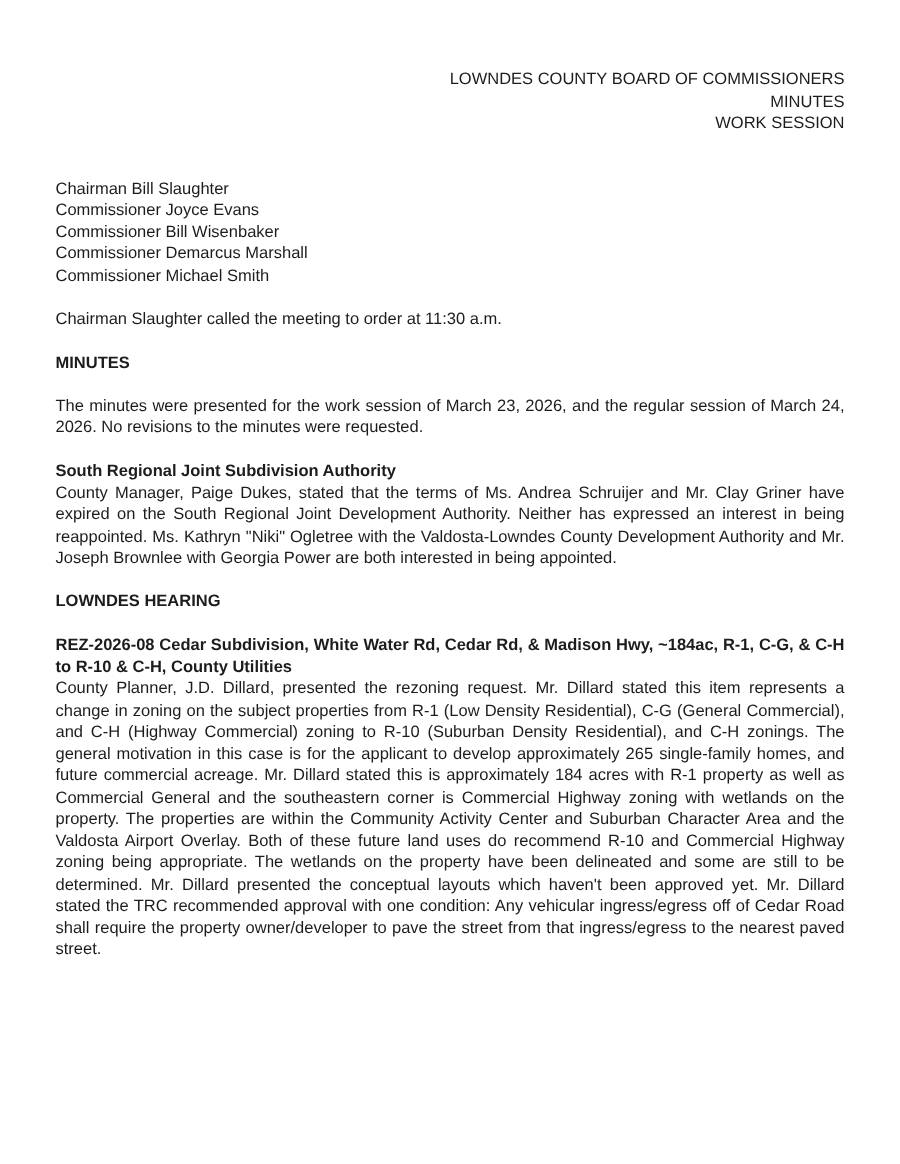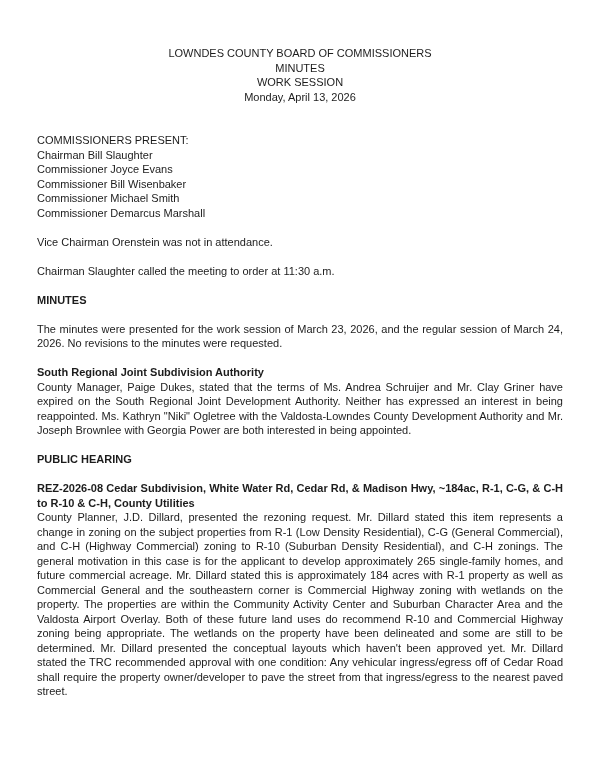--- a/index.html
+++ b/index.html
@@ -11,59 +11,56 @@
     height: 776px;
     margin: 0 auto;
     background: #ffffff;
     color: #1c1c1c;
     font-family: "Liberation Sans", "DejaVu Sans", sans-serif;
     font-size: 11px;
     line-height: 14.5px;
     padding: 46px 37px 40px 37px;
     overflow: hidden;
   }
-  .center { text-align: center; }
+  .center { text-align: right; }
   .just   { text-align: justify; }
   .gap1   { margin-bottom: 14.5px; }
   .gap2   { margin-bottom: 29px; }
   p, h1, h2, h3, div { font-size: 11px; line-height: 14.5px; font-weight: normal; }
   h2.section-heading, h3.item-heading { font-weight: 700; }
 </style>
 </head>
 <body>
 
 <div class="page">
 
   <div class="center gap2">
     <div>LOWNDES COUNTY BOARD OF COMMISSIONERS</div>
     <div>MINUTES</div>
     <div>WORK SESSION</div>
-    <div>Monday, April 13, 2026</div>
   </div>
 
   <div class="gap1">
-    <div>COMMISSIONERS PRESENT:</div>
     <div>Chairman Bill Slaughter</div>
     <div>Commissioner Joyce Evans</div>
     <div>Commissioner Bill Wisenbaker</div>
+    <div>Commissioner Demarcus Marshall</div>
     <div>Commissioner Michael Smith</div>
-    <div>Commissioner Demarcus Marshall</div>
   </div>
 
-  <p class="gap1">Vice Chairman Orenstein was not in attendance.</p>
 
   <p class="gap1">Chairman Slaughter called the meeting to order at 11:30 a.m.</p>
 
   <h2 class="section-heading gap1">MINUTES</h2>
   <p class="just gap1">The minutes were presented for the work session of March 23, 2026, and the regular session of March 24, 2026. No revisions to the minutes were requested.</p>
 
   <div class="gap1">
     <h3 class="item-heading">South Regional Joint Subdivision Authority</h3>
     <p class="just">County Manager, Paige Dukes, stated that the terms of Ms. Andrea Schruijer and Mr. Clay Griner have expired on the South Regional Joint Development Authority. Neither has expressed an interest in being reappointed. Ms. Kathryn "Niki" Ogletree with the Valdosta-Lowndes County Development Authority and Mr. Joseph Brownlee with Georgia Power are both interested in being appointed.</p>
   </div>
 
-  <h2 class="section-heading gap1">PUBLIC HEARING</h2>
+  <h2 class="section-heading gap1">LOWNDES HEARING</h2>
   <div>
     <h3 class="item-heading just">REZ-2026-08 Cedar Subdivision, White Water Rd, Cedar Rd, &amp; Madison Hwy, ~184ac, R-1, C-G, &amp; C-H to R-10 &amp; C-H, County Utilities</h3>
     <p class="just">County Planner, J.D. Dillard, presented the rezoning request. Mr. Dillard stated this item represents a change in zoning on the subject properties from R-1 (Low Density Residential), C-G (General Commercial), and C-H (Highway Commercial) zoning to R-10 (Suburban Density Residential), and C-H zonings. The general motivation in this case is for the applicant to develop approximately 265 single-family homes, and future commercial acreage. Mr. Dillard stated this is approximately 184 acres with R-1 property as well as Commercial General and the southeastern corner is Commercial Highway zoning with wetlands on the property. The properties are within the Community Activity Center and Suburban Character Area and the Valdosta Airport Overlay. Both of these future land uses do recommend R-10 and Commercial Highway zoning being appropriate. The wetlands on the property have been delineated and some are still to be determined. Mr. Dillard presented the conceptual layouts which haven't been approved yet. Mr. Dillard stated the TRC recommended approval with one condition: Any vehicular ingress/egress off of Cedar Road shall require the property owner/developer to pave the street from that ingress/egress to the nearest paved street.</p>
   </div>
 
 </div>
 
 </body></html>

